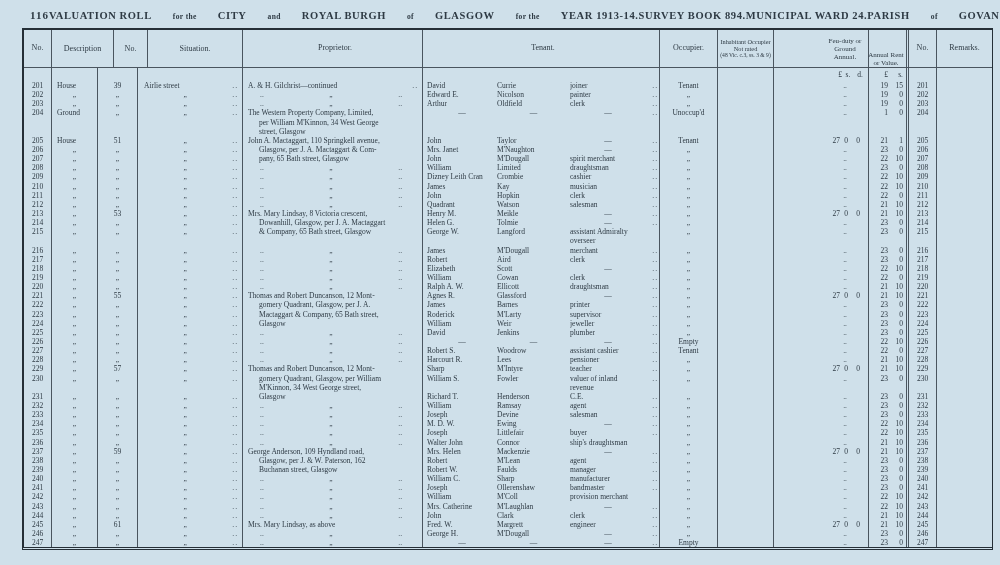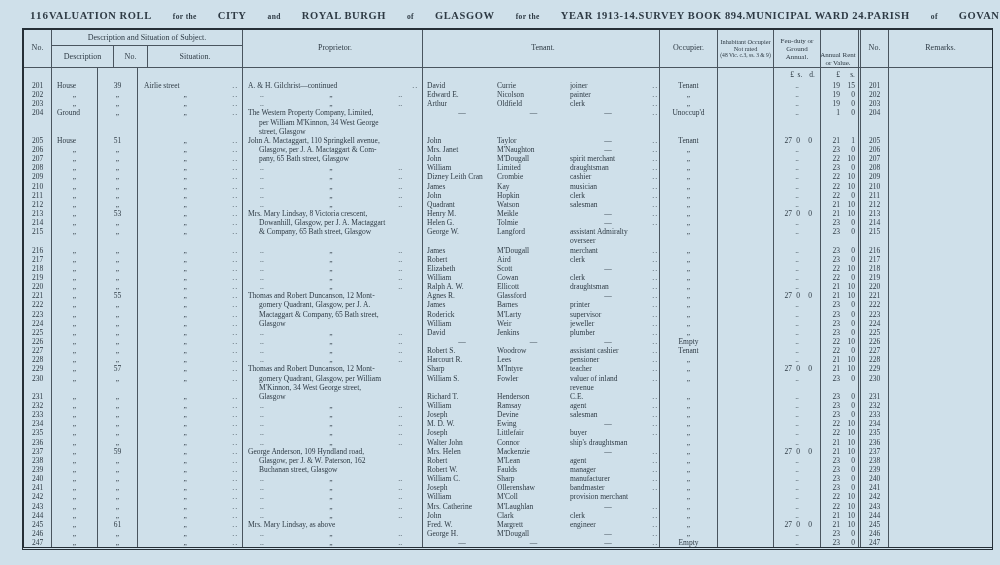--- a/index.html
+++ b/index.html
@@ -85,21 +85,21 @@
   .prop-text.indent{padding-left:11px;}
   .prop-dots{position:absolute;right:4px;top:0;letter-spacing:1px;}
   .prop-ditto-wrap{flex:1;display:flex;justify-content:space-between;padding:0 20px 0 12px;}
   .c-ten{padding-left:4px;}
   .t1{width:70px;display:inline-block;overflow:hidden;}
   .t2{width:73px;display:inline-block;overflow:hidden;}
   .t3{width:76px;display:inline-block;overflow:hidden;}
   .t1.ctr,.t2.ctr,.t3.ctr{text-align:center;}
   .tdots{width:12px;text-align:right;letter-spacing:1px;}
   .c-occ{justify-content:center;text-align:right;}
-  .c-feu{justify-content:center;}
+  .c-feu{justify-content:center;margin-left:48px;}
   .feu-amt{justify-content:flex-start;}
   .c-val{justify-content:flex-end;padding-right:3px;}
   .c-val .vl{width:18px;}
   .c-val .vs{width:15px;}
 </style>
 </head>
 <body>
 
 <div class="page">
 
@@ -124,21 +124,20 @@
         <span class="t-lg">GOVAN.</span>
       </span>
     <span class="tseg t-lg">RATING AREA—GLASGOW.</span>
   </div>
 
   <div class="roll-table">
 
     <div class="thead">
       <div class="hcell c-no1">No.</div>
       <div class="h-group">
-        <div class="h-group-title">Description and Situation of Subject.</div>
         <div class="h-sub-row">
           <div class="h-sub h-sub-desc">Description</div>
           <div class="h-sub h-sub-no">No.</div>
           <div class="h-sub h-sub-sit">Situation.</div>
         </div>
       </div>
       <div class="hcell c-prop">Proprietor.</div>
       <div class="hcell c-ten">Tenant.</div>
       <div class="hcell c-occ">Occupier.</div>
       <div class="hcell c-inh">

